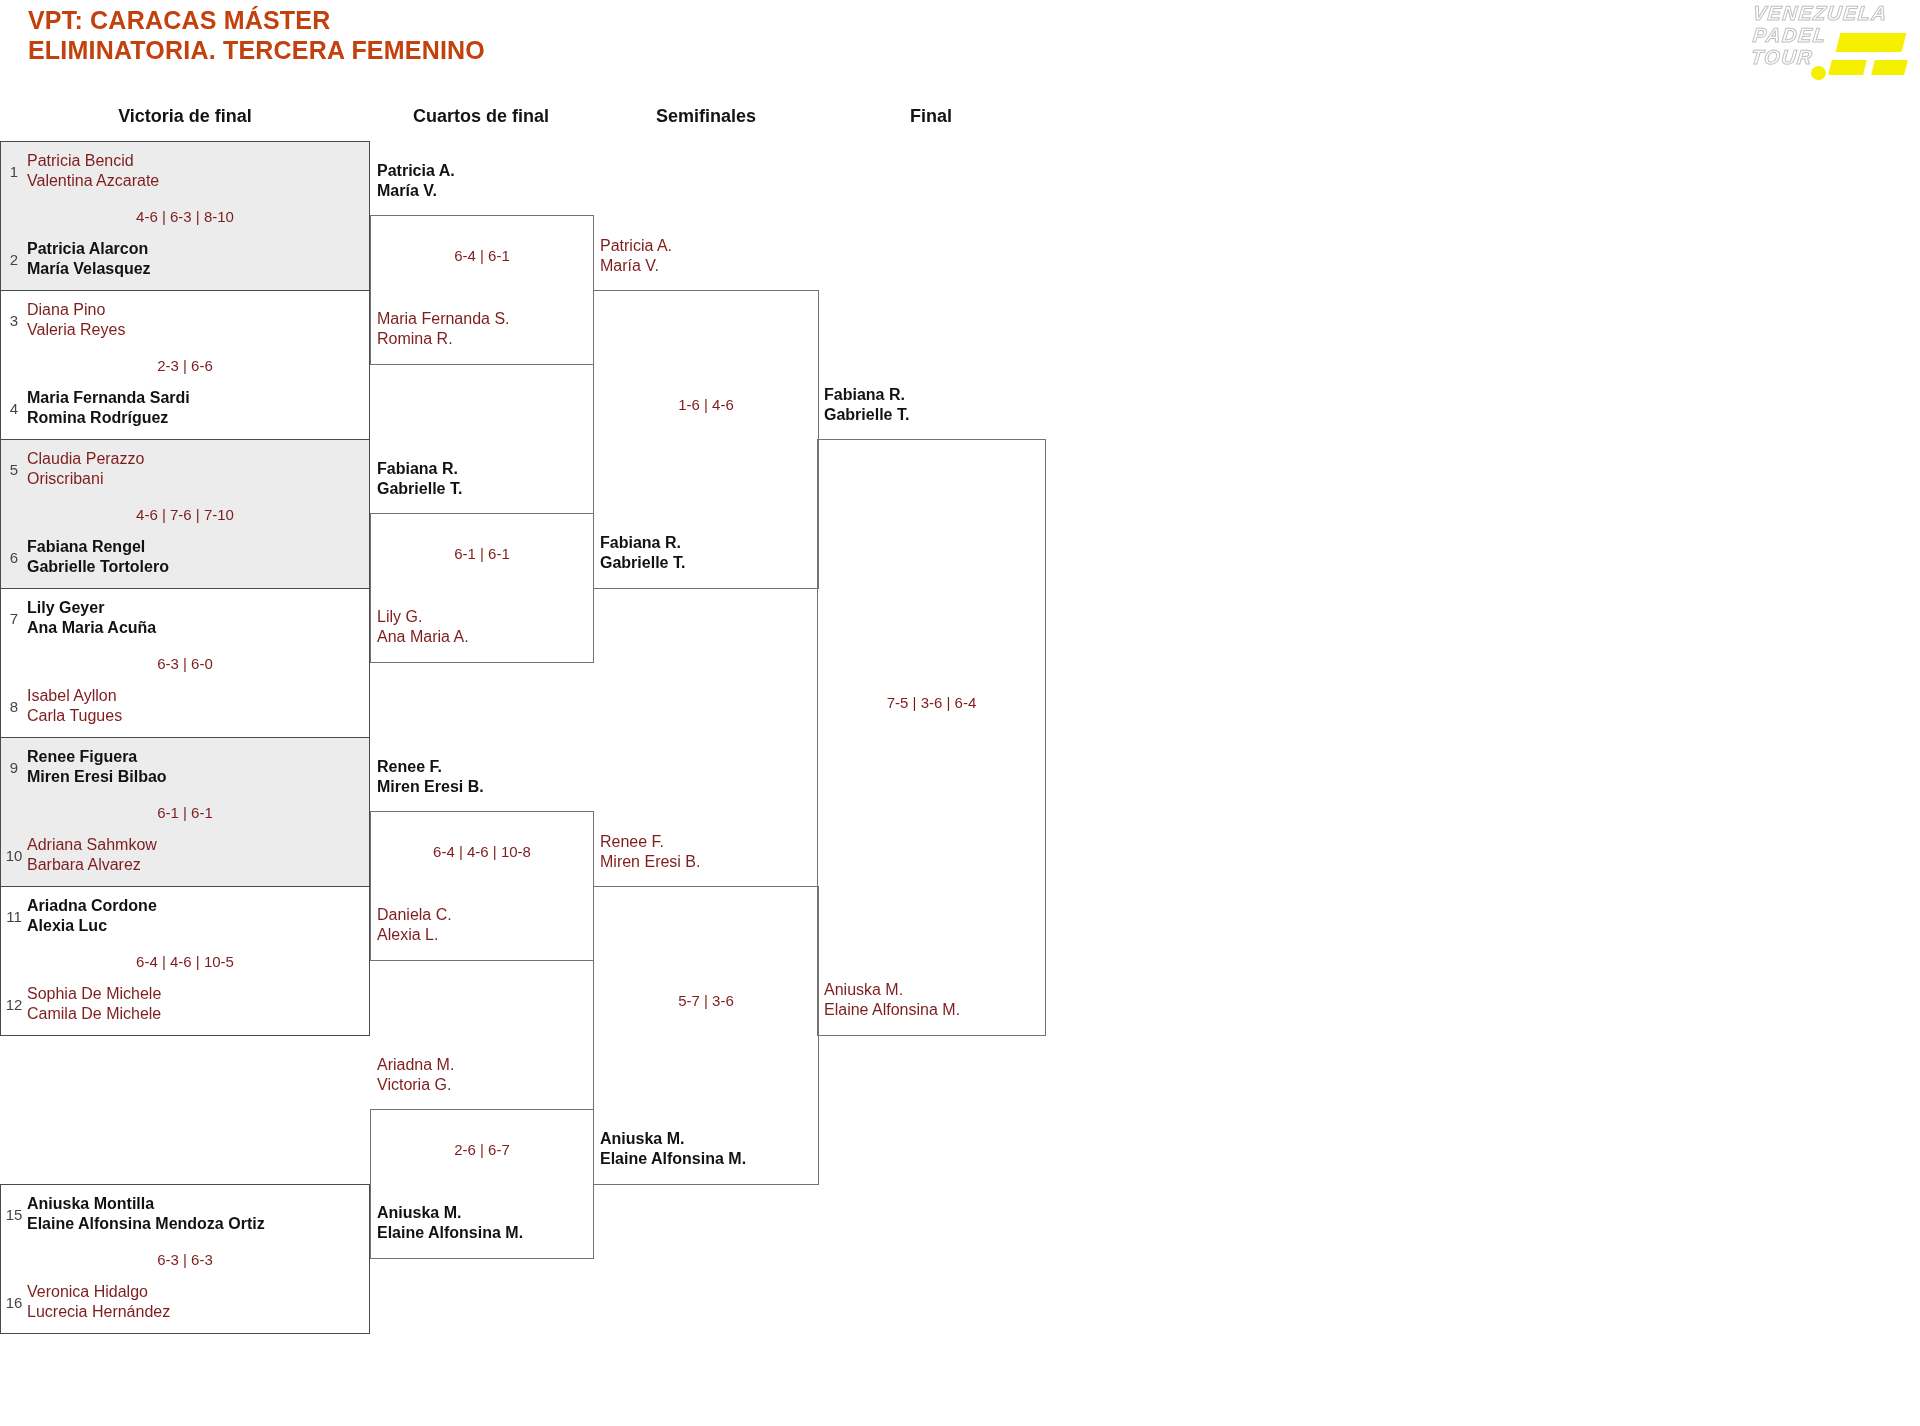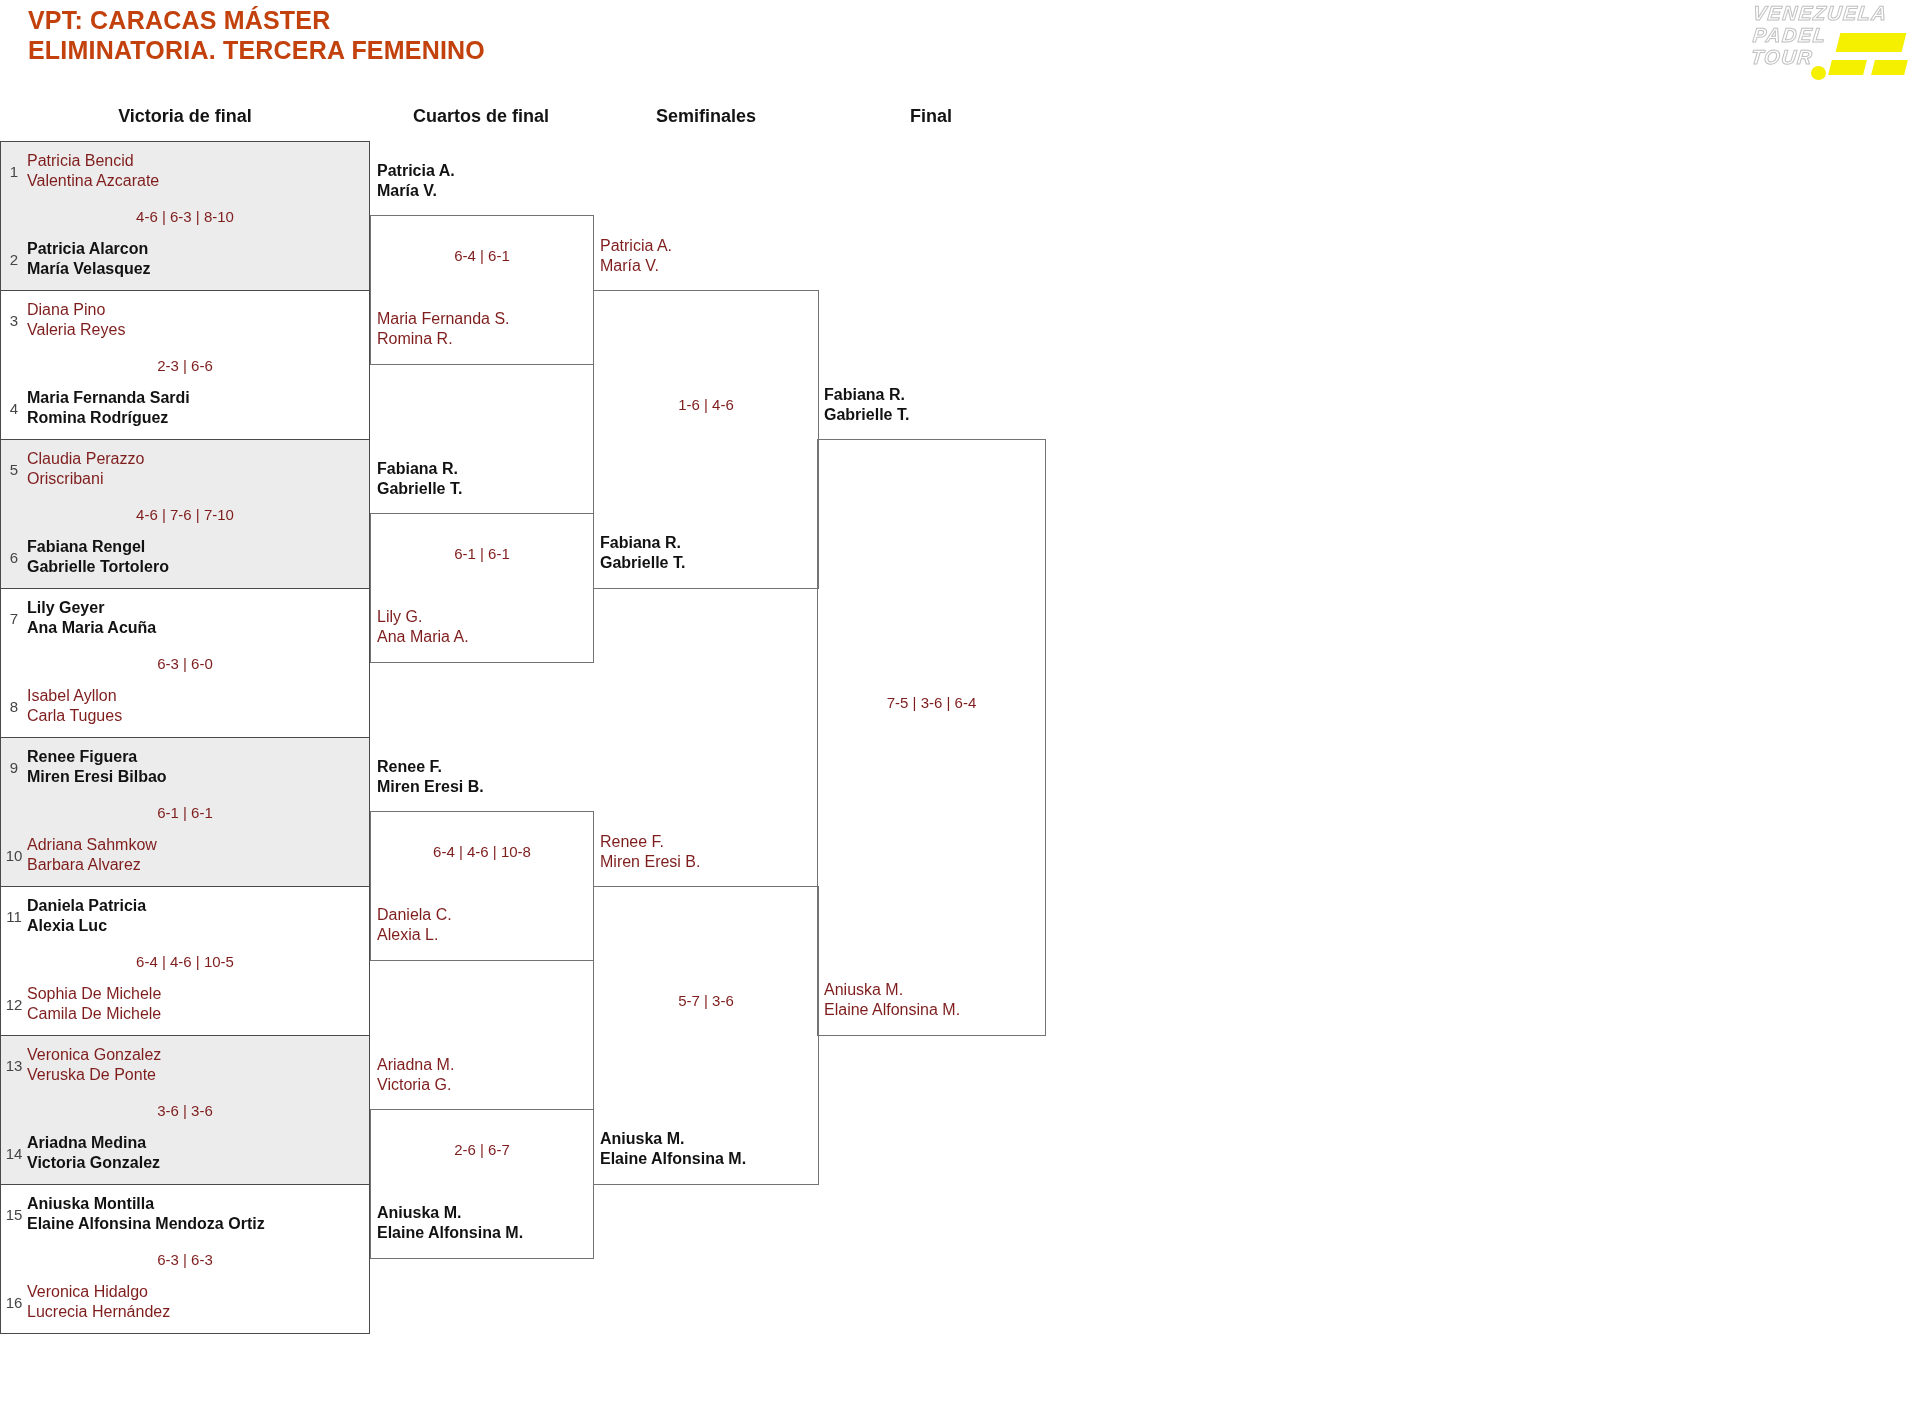--- a/index.html
+++ b/index.html
@@ -166,51 +166,34 @@
         <span class="nline">Adriana Sahmkow</span>
         <span class="nline">Barbara Alvarez</span>
       </span>
     </div>
   </div>
 
   <div class="match" style="top:886px">
     <div class="team team-top">
       <span class="seed">11</span>
       <span class="names winner">
-        <span class="nline">Daniela Patricia</span>
+        <span class="nline">Ariadna Cordone</span>
         <span class="nline">Alexia Luc</span>
       </span>
     </div>
     <div class="score">6-4 | 4-6 | 10-5</div>
     <div class="team team-bottom">
       <span class="seed">12</span>
       <span class="names">
         <span class="nline">Sophia De Michele</span>
         <span class="nline">Camila De Michele</span>
       </span>
     </div>
   </div>
 
-  <div class="match shaded" style="top:1035px">
-    <div class="team team-top">
-      <span class="seed">13</span>
-      <span class="names">
-        <span class="nline">Veronica Gonzalez</span>
-        <span class="nline">Veruska De Ponte</span>
-      </span>
-    </div>
-    <div class="score">3-6 | 3-6</div>
-    <div class="team team-bottom">
-      <span class="seed">14</span>
-      <span class="names winner">
-        <span class="nline">Ariadna Medina</span>
-        <span class="nline">Victoria Gonzalez</span>
-      </span>
-    </div>
-  </div>
 
   <div class="match" style="top:1184px">
     <div class="team team-top">
       <span class="seed">15</span>
       <span class="names winner">
         <span class="nline">Aniuska Montilla</span>
         <span class="nline">Elaine Alfonsina Mendoza Ortiz</span>
       </span>
     </div>
     <div class="score">6-3 | 6-3</div>

